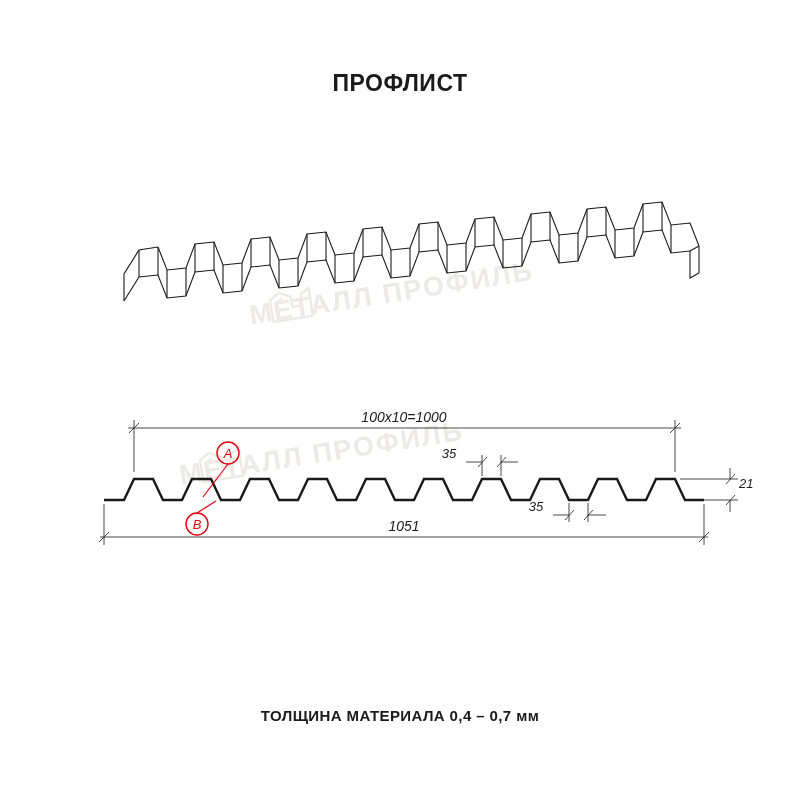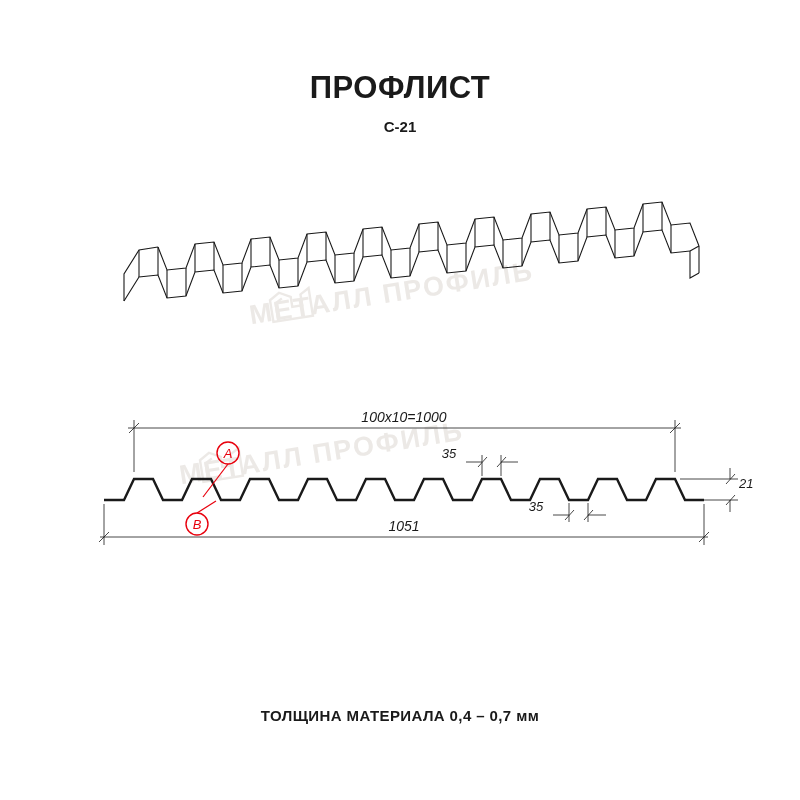--- a/index.html
+++ b/index.html
@@ -18,21 +18,21 @@
   .page {
     position: absolute;
     inset: 0;
   }
   .title {
     position: absolute;
     left: 0;
     right: 0;
     top: 70px;
     text-align: center;
-    font-size: 31px;
+    font-size: 23px;
     font-weight: bold;
     letter-spacing: 0.5px;
   }
   .subtitle {
     position: absolute;
     left: 0;
     right: 0;
     top: 118px;
     text-align: center;
     font-size: 15px;
@@ -111,21 +111,20 @@
   .wm-badge-1 { left: 268px; top: 288px; transform: rotate(-9deg); }
   .wm-badge-2 { left: 198px; top: 448px; transform: rotate(-9deg); }
   .wm-shape { fill: none; stroke: #ece9e6; stroke-width: 2.4; }
 </style>
 </head>
 <body>
 
 <div class="page">
 
   <div class="title">ПРОФЛИСТ</div>
-  <div class="subtitle">С-21</div>
 
   <div class="wm wm-1">МЕТАЛЛ ПРОФИЛЬ</div>
   <div class="wm-badge wm-badge-1">
     <svg viewBox="0 0 46 34" width="46" height="34">
       <path class="wm-shape" d="M3 31 L3 9 L13 3 L24 9 L24 19 L34 19 L34 8 L43 3 L43 31 Z"></path>
       <path class="wm-shape" d="M8 31 L8 13 L15 9"></path>
     </svg>
   </div>
 
   <div class="wm wm-2">МЕТАЛЛ ПРОФИЛЬ</div>

